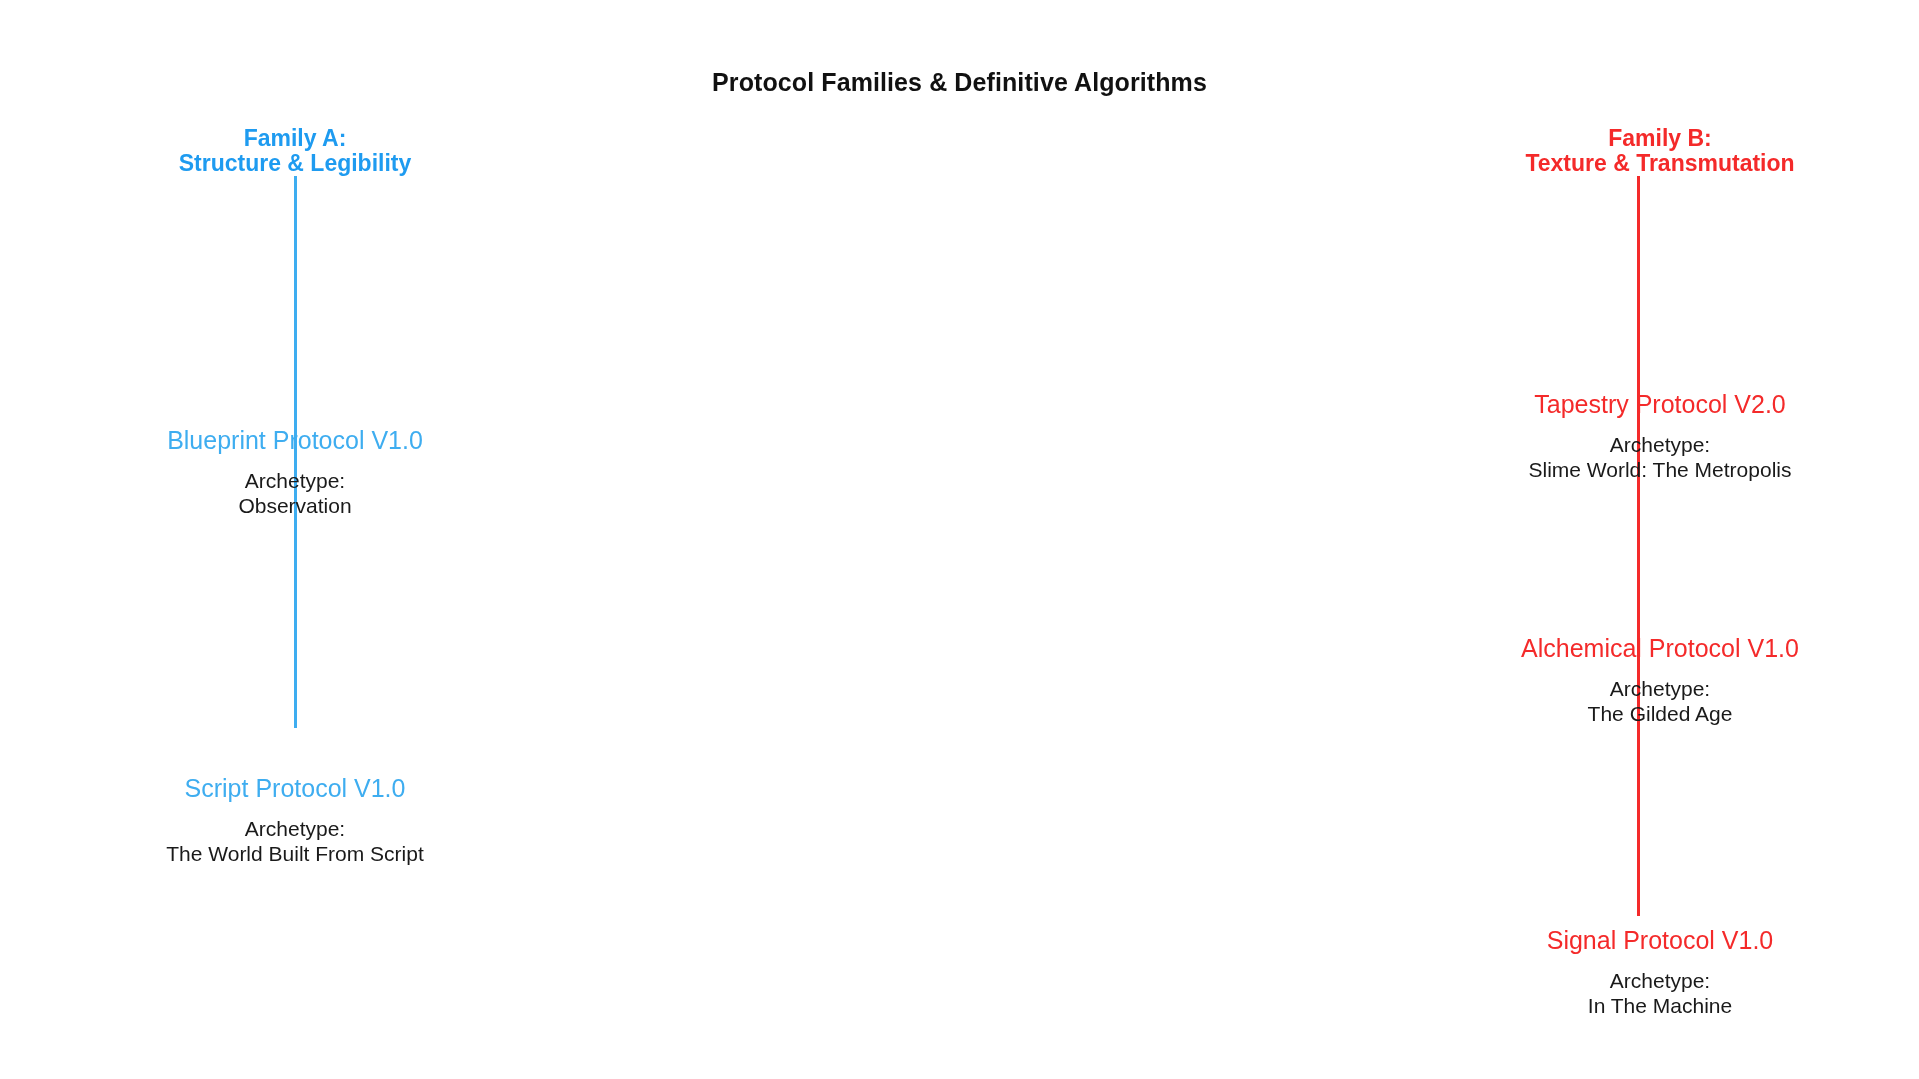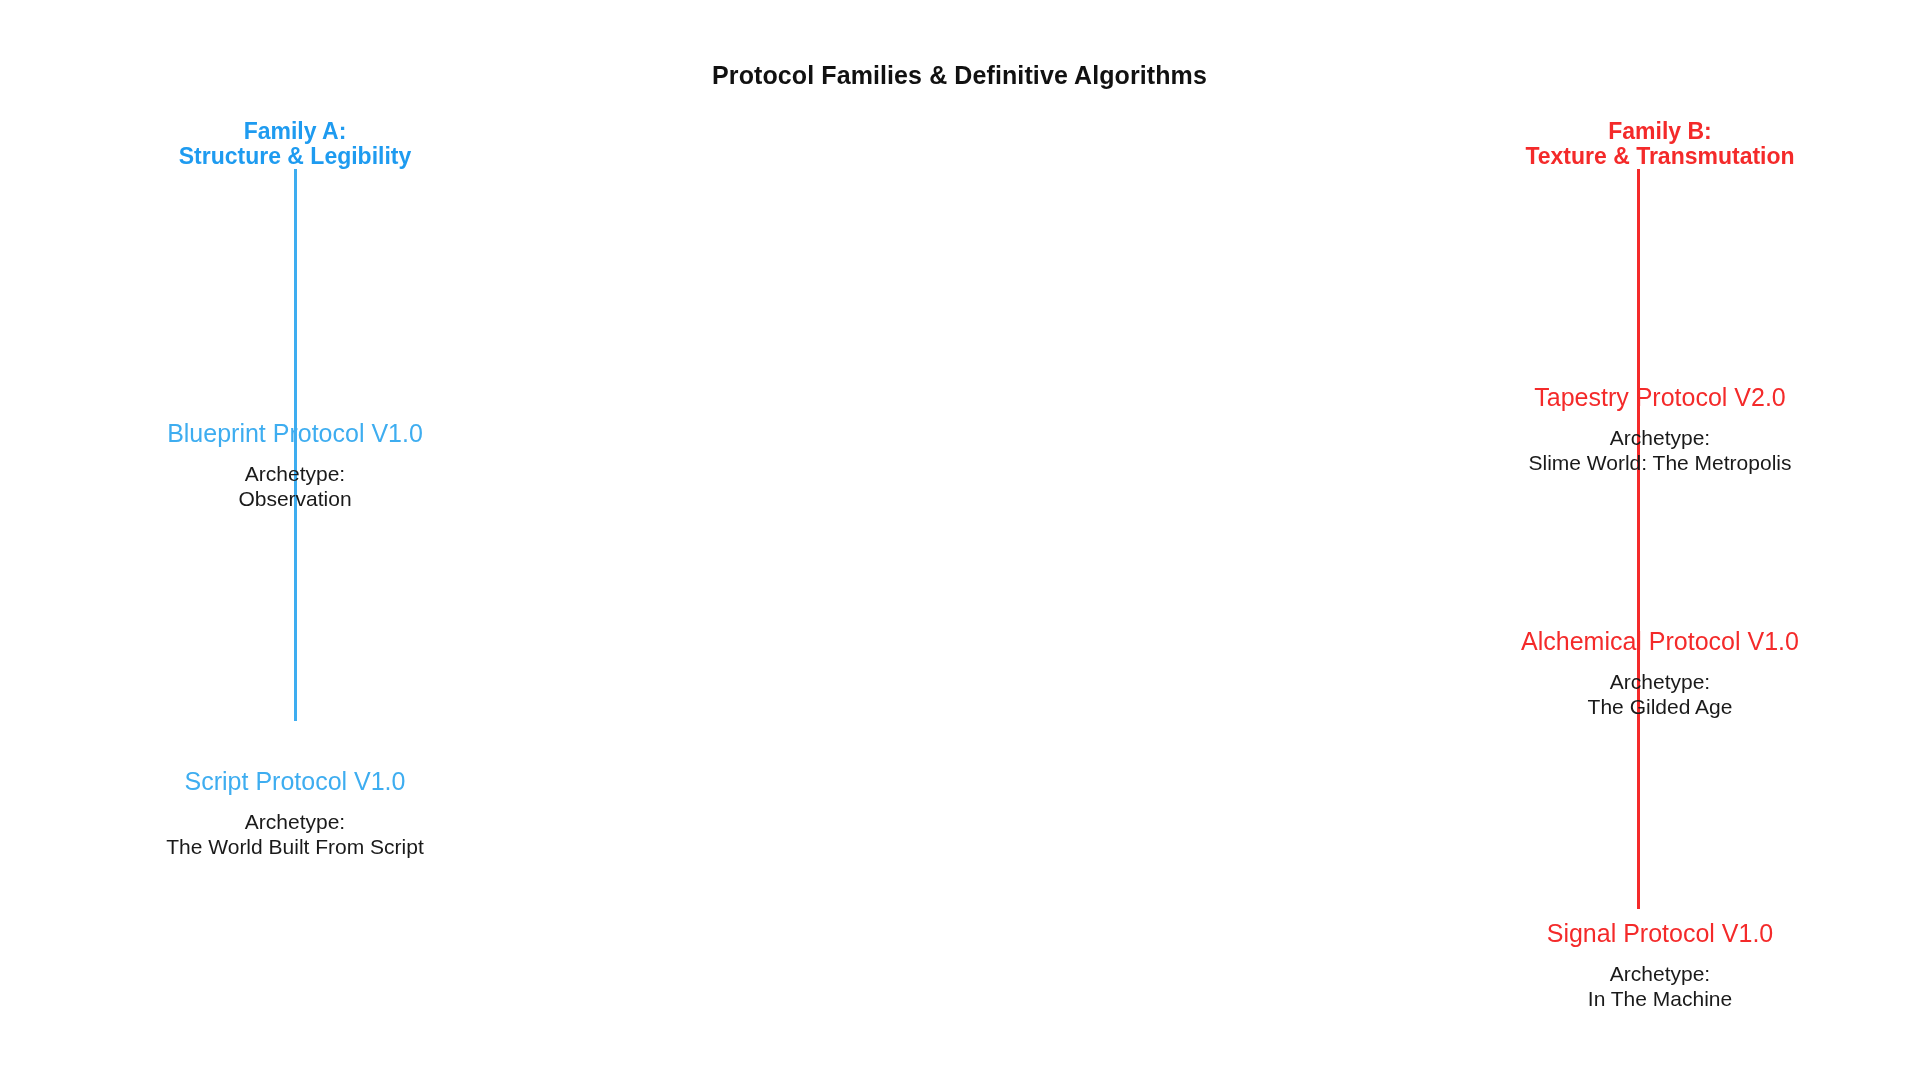--- a/index.html
+++ b/index.html
@@ -11,21 +11,21 @@
     width: 1919px;
     height: 1079px;
     position: relative;
     font-family: "Liberation Sans", sans-serif;
     overflow: hidden;
   }
 
   #diagram {
     position: absolute;
     left: 0;
-    top: 1px;
+    top: 8px;
     width: 1919px;
     height: 926px;
   }
 
   .title {
     position: absolute;
     left: 0;
     top: 60px;
     width: 1919px;
     text-align: center;

